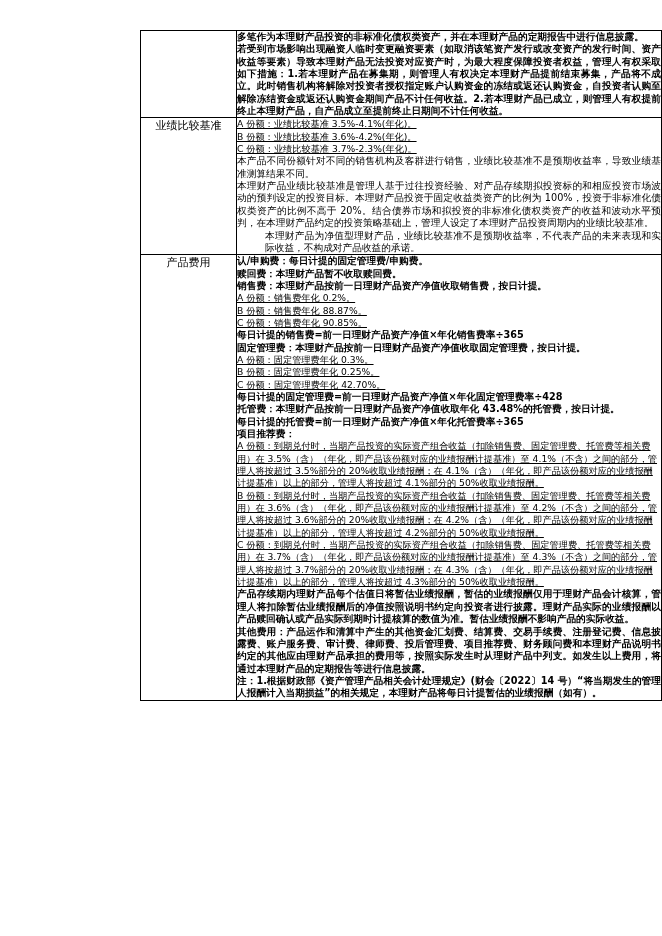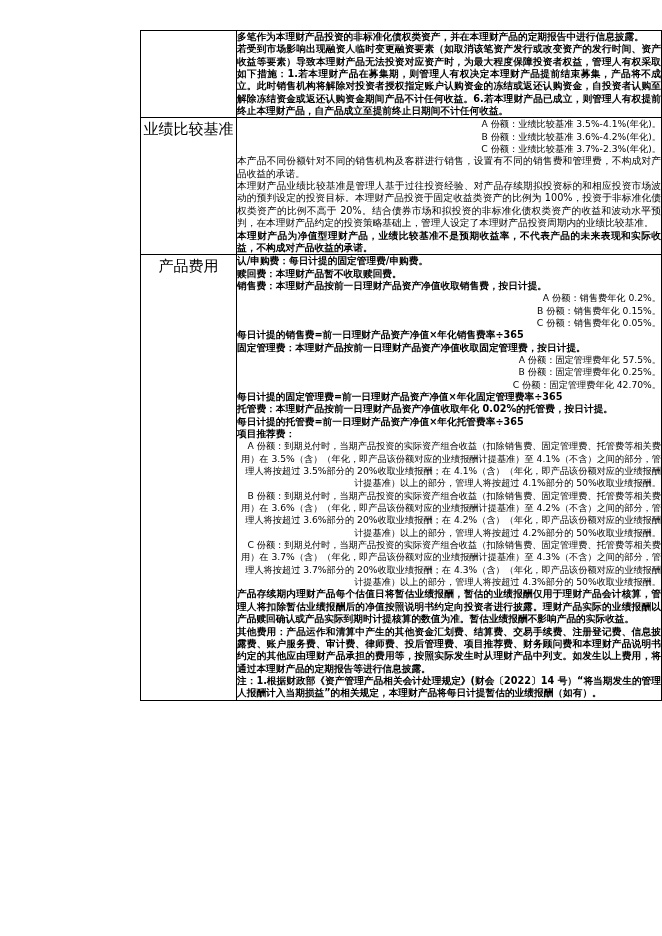--- a/index.html
+++ b/index.html
@@ -30,21 +30,21 @@
   }
   .doc-table td {
     border: 1px solid #000000;
     padding: 0;
     vertical-align: top;
   }
   .label-cell {
     width: 95px;
     vertical-align: middle;
     text-align: center;
-    font-size: 15px;
+    font-size: 11px;
     line-height: 1.5;
     color: #000000;
     padding: 2px 3px;
   }
   .body-cell {
     width: 424px;
     padding: 2px 5px 3px 5px;
   }
   .para {
     font-size: 9.7px;
@@ -52,79 +52,81 @@
     text-align: justify;
     text-justify: inter-ideograph;
     margin: 0;
     word-break: break-all;
     letter-spacing: 0px;
   }
   .para.bold {
     font-weight: bold;
   }
   .para.bold-strong {
-    font-weight: bold;
+    font-weight: normal;
+    margin-left: 28px;
   }
   .sub {
     font-size: 9.2px;
     line-height: 12.35px;
     margin: 0;
-    text-align: right;
+    text-align: left;
     word-break: break-all;
+    text-decoration: underline;
   }
   .cell-block > * { display: block; }
 </style>
 </head>
 <body>
 
 <div class="page">
   <table class="doc-table">
     <tbody>
 
       <tr>
         <td class="label-cell"></td>
         <td class="body-cell">
           <div class="cell-block">
             <p class="para bold">多笔作为本理财产品投资的非标准化债权类资产，并在本理财产品的定期报告中进行信息披露。</p>
-            <p class="para bold">若受到市场影响出现融资人临时变更融资要素（如取消该笔资产发行或改变资产的发行时间、资产收益等要素）导致本理财产品无法投资对应资产时，为最大程度保障投资者权益，管理人有权采取如下措施：1.若本理财产品在募集期，则管理人有权决定本理财产品提前结束募集，产品将不成立。此时销售机构将解除对投资者授权指定账户认购资金的冻结或返还认购资金，自投资者认购至解除冻结资金或返还认购资金期间产品不计任何收益。6.若本理财产品已成立，则管理人有权提前终止本理财产品，自产品成立至提前终止日期间不计任何收益。</p>
+            <p class="para bold">若受到市场影响出现融资人临时变更融资要素（如取消该笔资产发行或改变资产的发行时间、资产收益等要素）导致本理财产品无法投资对应资产时，为最大程度保障投资者权益，管理人有权采取如下措施：1.若本理财产品在募集期，则管理人有权决定本理财产品提前结束募集，产品将不成立。此时销售机构将解除对投资者授权指定账户认购资金的冻结或返还认购资金，自投资者认购至解除冻结资金或返还认购资金期间产品不计任何收益。2.若本理财产品已成立，则管理人有权提前终止本理财产品，自产品成立至提前终止日期间不计任何收益。</p>
           </div>
         </td>
       </tr>
 
       <tr>
         <td class="label-cell">业绩比较基准</td>
         <td class="body-cell">
           <div class="cell-block">
             <p class="sub">A 份额：业绩比较基准 3.5%-4.1%(年化)。</p>
             <p class="sub">B 份额：业绩比较基准 3.6%-4.2%(年化)。</p>
             <p class="sub">C 份额：业绩比较基准 3.7%-2.3%(年化)。</p>
-            <p class="para">本产品不同份额针对不同的销售机构及客群进行销售，设置有不同的销售费和管理费，不构成对产品收益的承诺。</p>
+            <p class="para">本产品不同份额针对不同的销售机构及客群进行销售，业绩比较基准不是预期收益率，导致业绩基准测算结果不同。</p>
             <p class="para">本理财产品业绩比较基准是管理人基于过往投资经验、对产品存续期拟投资标的和相应投资市场波动的预判设定的投资目标。本理财产品投资于固定收益类资产的比例为 100%，投资于非标准化债权类资产的比例不高于 20%。结合债券市场和拟投资的非标准化债权类资产的收益和波动水平预判，在本理财产品约定的投资策略基础上，管理人设定了本理财产品投资周期内的业绩比较基准。</p>
             <p class="para bold-strong">本理财产品为净值型理财产品，业绩比较基准不是预期收益率，不代表产品的未来表现和实际收益，不构成对产品收益的承诺。</p>
           </div>
         </td>
       </tr>
 
       <tr>
         <td class="label-cell">产品费用</td>
         <td class="body-cell">
           <div class="cell-block">
             <p class="para bold">认/申购费：每日计提的固定管理费/申购费。</p>
             <p class="para bold">赎回费：本理财产品暂不收取赎回费。</p>
             <p class="para bold">销售费：本理财产品按前一日理财产品资产净值收取销售费，按日计提。</p>
             <p class="sub">A 份额：销售费年化 0.2%。</p>
-            <p class="sub">B 份额：销售费年化 0.15%。</p>
-            <p class="sub">C 份额：销售费年化 0.05%。</p>
+            <p class="sub">B 份额：销售费年化 88.87%。</p>
+            <p class="sub">C 份额：销售费年化 90.85%。</p>
             <p class="para bold">每日计提的销售费=前一日理财产品资产净值×年化销售费率÷365</p>
             <p class="para bold">固定管理费：本理财产品按前一日理财产品资产净值收取固定管理费，按日计提。</p>
-            <p class="sub">A 份额：固定管理费年化 57.5%。</p>
+            <p class="sub">A 份额：固定管理费年化 0.3%。</p>
             <p class="sub">B 份额：固定管理费年化 0.25%。</p>
             <p class="sub">C 份额：固定管理费年化 42.70%。</p>
-            <p class="para bold">每日计提的固定管理费=前一日理财产品资产净值×年化固定管理费率÷365</p>
-            <p class="para bold">托管费：本理财产品按前一日理财产品资产净值收取年化 0.02%的托管费，按日计提。</p>
+            <p class="para bold">每日计提的固定管理费=前一日理财产品资产净值×年化固定管理费率÷428</p>
+            <p class="para bold">托管费：本理财产品按前一日理财产品资产净值收取年化 43.48%的托管费，按日计提。</p>
             <p class="para bold">每日计提的托管费=前一日理财产品资产净值×年化托管费率÷365</p>
             <p class="para bold">项目推荐费：</p>
             <p class="sub">A 份额：到期兑付时，当期产品投资的实际资产组合收益（扣除销售费、固定管理费、托管费等相关费用）在 3.5%（含）（年化，即产品该份额对应的业绩报酬计提基准）至 4.1%（不含）之间的部分，管理人将按超过 3.5%部分的 20%收取业绩报酬；在 4.1%（含）（年化，即产品该份额对应的业绩报酬计提基准）以上的部分，管理人将按超过 4.1%部分的 50%收取业绩报酬。</p>
             <p class="sub">B 份额：到期兑付时，当期产品投资的实际资产组合收益（扣除销售费、固定管理费、托管费等相关费用）在 3.6%（含）（年化，即产品该份额对应的业绩报酬计提基准）至 4.2%（不含）之间的部分，管理人将按超过 3.6%部分的 20%收取业绩报酬；在 4.2%（含）（年化，即产品该份额对应的业绩报酬计提基准）以上的部分，管理人将按超过 4.2%部分的 50%收取业绩报酬。</p>
             <p class="sub">C 份额：到期兑付时，当期产品投资的实际资产组合收益（扣除销售费、固定管理费、托管费等相关费用）在 3.7%（含）（年化，即产品该份额对应的业绩报酬计提基准）至 4.3%（不含）之间的部分，管理人将按超过 3.7%部分的 20%收取业绩报酬；在 4.3%（含）（年化，即产品该份额对应的业绩报酬计提基准）以上的部分，管理人将按超过 4.3%部分的 50%收取业绩报酬。</p>
             <p class="para bold">产品存续期内理财产品每个估值日将暂估业绩报酬，暂估的业绩报酬仅用于理财产品会计核算，管理人将扣除暂估业绩报酬后的净值按照说明书约定向投资者进行披露。理财产品实际的业绩报酬以产品赎回确认或产品实际到期时计提核算的数值为准。暂估业绩报酬不影响产品的实际收益。</p>
             <p class="para bold">其他费用：产品运作和清算中产生的其他资金汇划费、结算费、交易手续费、注册登记费、信息披露费、账户服务费、审计费、律师费、投后管理费、项目推荐费、财务顾问费和本理财产品说明书约定的其他应由理财产品承担的费用等，按照实际发生时从理财产品中列支。如发生以上费用，将通过本理财产品的定期报告等进行信息披露。</p>
             <p class="para bold">注：1.根据财政部《资产管理产品相关会计处理规定》(财会〔2022〕14 号）“将当期发生的管理人报酬计入当期损益”的相关规定，本理财产品将每日计提暂估的业绩报酬（如有）。</p>
           </div>
         </td>

